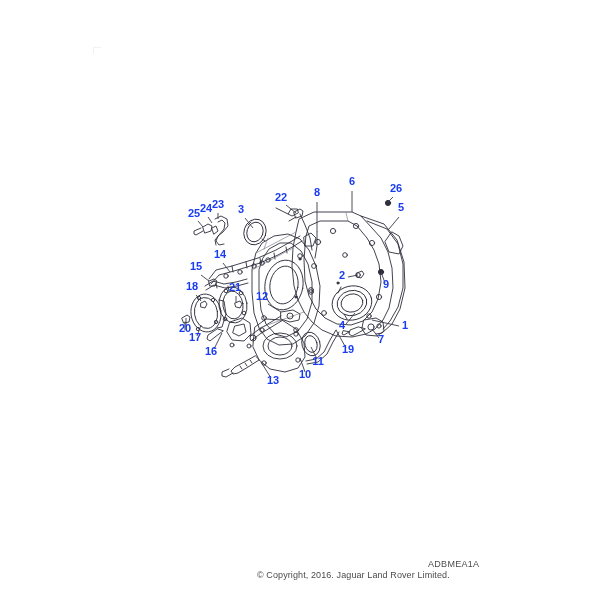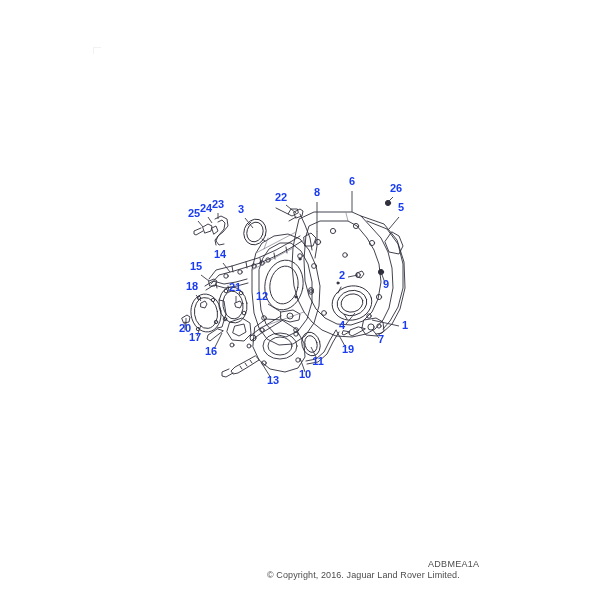--- a/index.html
+++ b/index.html
@@ -26,21 +26,21 @@
   }
   .footer-text {
     position: absolute;
     color: #4c4c4c;
     font-size: 9px;
     letter-spacing: 0.1px;
     white-space: nowrap;
     font-family: "Liberation Sans", sans-serif;
   }
   #copyright-notice {
-    left: 235px;
+    left: 225px;
     top: 570px;
     padding-left: 32px;
   }
   #drawing-code {
     left: 428px;
     top: 559px;
     letter-spacing: 0.3px;
   }
   #corner-mark {
     position: absolute;

